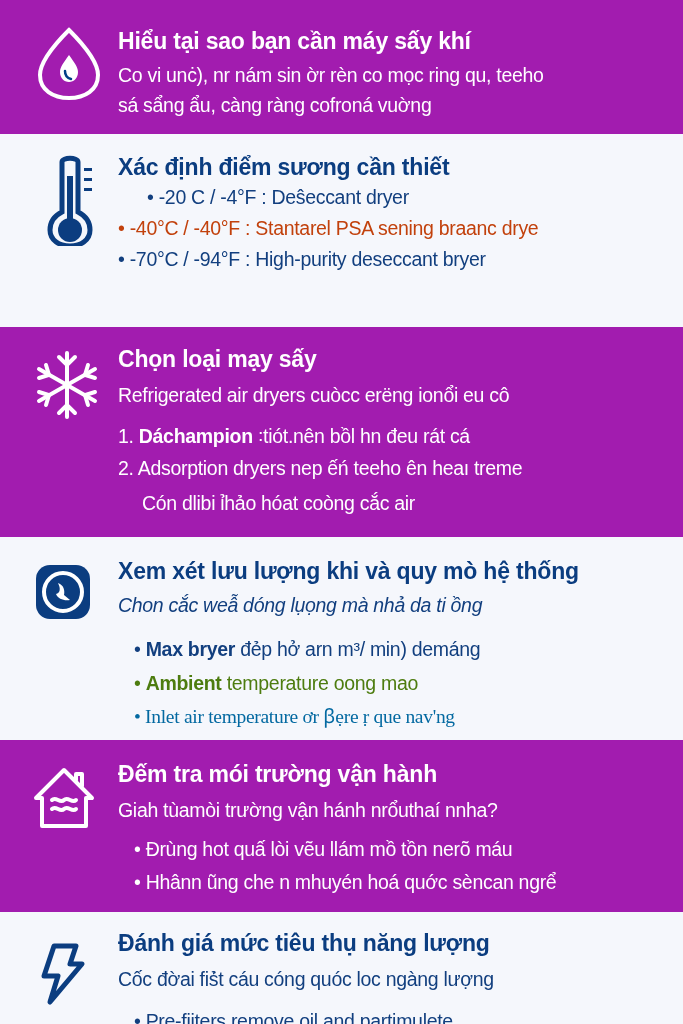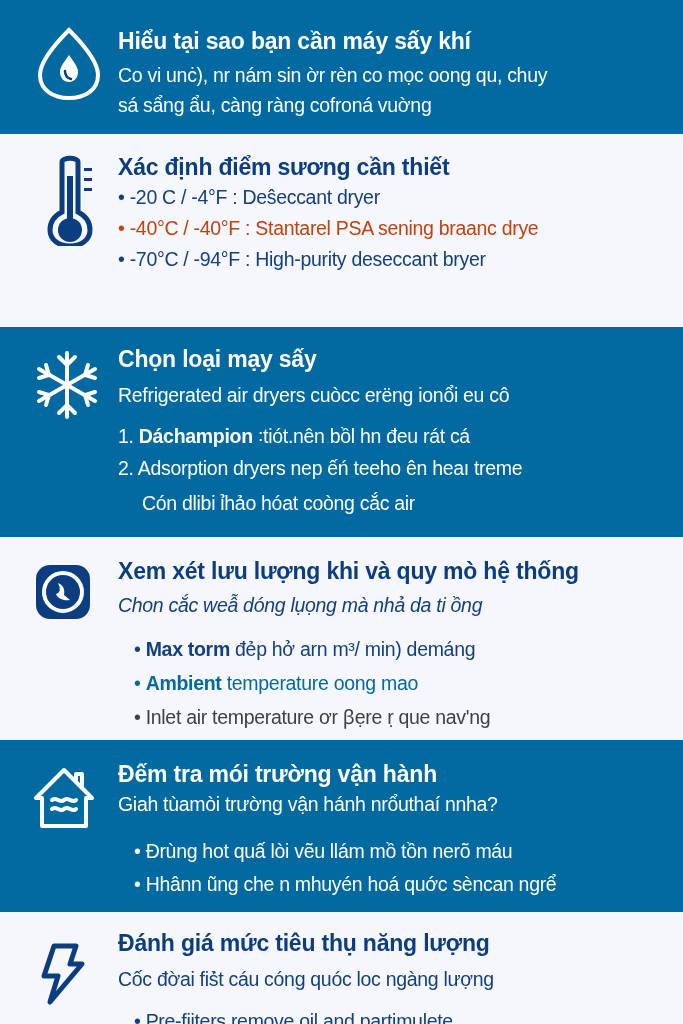--- a/index.html
+++ b/index.html
@@ -1,19 +1,19 @@
 <!DOCTYPE html>
 <html><head>
   <meta charset="utf-8">
   <style>
     * { box-sizing: border-box; margin: 0; padding: 0; }
     html, body { width: 683px; height: 1024px; overflow: hidden; background: #f5f7fc; }
     body { font-family: "Liberation Sans", "DejaVu Sans", sans-serif; }
     .section { position: absolute; left: 0; width: 683px; }
-    .dark { background: #0369a1; color: #ffffff; }
+    .dark { background: #a21caf; color: #ffffff; }
     .light { background: #f5f7fc; color: #0b3d80; }
     .dark + .light, .light + .dark { }
     .icon { position: absolute; left: 30px; width: 72px; height: 72px; }
     .icon svg { width: 100%; height: 100%; display: block; }
     .content { position: absolute; left: 118px; right: 20px; }
     .title { font-weight: bold; font-size: 23px; line-height: 30px; white-space: nowrap; letter-spacing: -0.2px; }
     .text { font-size: 19.5px; line-height: 30px; white-space: nowrap; letter-spacing: -0.3px; }
     .light .text { color: #123f7f; }
     .item { font-size: 19.5px; white-space: nowrap; letter-spacing: -0.3px; }
     .bold { font-weight: bold; }
@@ -24,39 +24,39 @@
 <div class="section dark" style="top:0; height:134px;">
   <div class="icon" style="top:27px; left:36px; width:66px; height:74px;">
     <svg viewBox="0 0 66 74">
       <path d="M33 3 C18 18 4 35 4 48 C4 63 17 71 33 71 C49 71 62 63 62 48 C62 35 48 18 33 3 Z" fill="none" stroke="#fff" stroke-width="4"></path>
       <path d="M33 28 C28 35 24 40 24 45 C24 51 28 55 33 55 C38 55 42 51 42 45 C42 40 38 35 33 28 Z" fill="#fff"></path>
       <path d="M29 44 C29 49 31 51 35 52" fill="none" stroke="#023f86" stroke-width="2.5" stroke-linecap="round"></path>
     </svg>
   </div>
   <div class="content" style="top:26px;">
     <div class="title">Hiểu tại sao bạn cần máy sấy khí</div>
-    <div class="text" style="margin-top:4px;">Co vi unċ), nr nám sin ờr rèn co mọc oong qu, chuy</div>
+    <div class="text" style="margin-top:4px;">Co vi unċ), nr nám sin ờr rèn co mọc ring qu, teeho</div>
     <div class="text">sá sẩng ẩu, càng ràng cofroná vuờng</div>
   </div>
 </div>
 
 <div class="section light" style="top:134px; height:187px;">
   <div class="icon" style="top:20px; left:42px; width:56px; height:92px;">
     <svg viewBox="0 0 56 92">
       <path d="M20 8 C20 3 36 3 36 8 L36 58 C44 62 48 69 48 76 C48 86 39 92 28 92 C17 92 8 86 8 76 C8 69 12 62 20 58 Z" fill="none" stroke="#0b3d80" stroke-width="5"></path>
       <circle cx="28" cy="76" r="12" fill="#0b3d80"></circle>
       <rect x="25" y="22" width="6" height="52" fill="#0b3d80"></rect>
       <rect x="42" y="14" width="8" height="3" fill="#0b3d80"></rect>
       <rect x="42" y="24" width="8" height="3" fill="#0b3d80"></rect>
       <rect x="42" y="34" width="8" height="3" fill="#0b3d80"></rect>
     </svg>
   </div>
   <div class="content" style="top:18px;">
     <div class="title" style="color:#0b3d80;">Xác định điểm sương cần thiết</div>
-    <div class="item" style="color:#123f7f; line-height:31px;">• -20 C / -4°F : Deŝeccant dryer</div>
+    <div class="item" style="color:#123f7f; line-height:31px;margin-left:29px;">• -20 C / -4°F : Deŝeccant dryer</div>
     <div class="item" style="color:#c2410c; line-height:31px;">• -40°C / -40°F : Stantarel PSA sening braanc drye</div>
     <div class="item" style="color:#123f7f; line-height:31px;">• -70°C / -94°F : High-purity deseccant bryer</div>
   </div>
 </div>
 
 <div class="section dark" style="top:327px; height:210px;">
   <div class="icon" style="top:22px; left:34px; width:66px; height:72px;">
     <svg viewBox="0 0 66 72" fill="none" stroke="#fff" stroke-width="4" stroke-linecap="round">
       <line x1="33" y1="4" x2="33" y2="68"></line>
       <line x1="5" y1="20" x2="61" y2="52"></line>
@@ -88,44 +88,44 @@
     <svg viewBox="0 0 58 58">
       <rect x="2" y="2" width="54" height="54" rx="14" fill="#0b3d80"></rect>
       <circle cx="29" cy="29" r="19" fill="none" stroke="#fff" stroke-width="4"></circle>
       <path d="M24 20 C30 22 31 28 30 32 L36 37 C30 38 24 36 22 31 C26 30 27 26 24 20 Z" fill="#fff"></path>
     </svg>
   </div>
   <div class="content" style="top:19px;">
     <div class="title" style="color:#0b3d80;">Xem xét lưu lượng khi và quy mò hệ thống</div>
     <div class="text" style="margin-top:4px;font-style:italic;">Chon cắc wеẫ dóng lụọng mà nhả da ti ồng</div>
     <div class="item" style="margin-top:12px; line-height:34px; color:#123f7f; padding-left:16px;">
-      <span>• </span><span class="bold">Max torm</span><span> đẻp hở arn m³/ min) demáng</span>
+      <span>• </span><span class="bold">Max bryer</span><span> đẻp hở arn m³/ min) demáng</span>
     </div>
-    <div class="item" style="line-height:34px; color:#0369a1; padding-left:16px;">
+    <div class="item" style="line-height:34px; color:#4d7c0f; padding-left:16px;">
       <span>• </span><span class="bold">Ambient</span><span> temperature oong mao</span>
     </div>
-    <div class="item" style="line-height:34px; color:#404040; padding-left:16px;">
+    <div class="item" style="line-height:34px; color:#0369a1; padding-left:16px;font-family:Liberation Serif, serif;">
       <span>• </span><span>Inlet air temperature ơr ꞵẹre ṛ que nav'ng</span>
     </div>
   </div>
 </div>
 
 <div class="section dark" style="top:740px; height:172px;padding-left:28px;">
   <div class="icon" style="top:24px; left:32px; width:64px; height:66px;">
     <svg viewBox="0 0 64 66" fill="none" stroke="#fff" stroke-width="4" stroke-linejoin="round" stroke-linecap="round">
       <path d="M4 34 L32 6 L60 34 L54 34 L54 62 L10 62 L10 34 Z"></path>
       <path d="M44 16 L44 10 L50 10 L50 22"></path>
       <path d="M20 36 C24 32 28 40 32 36 C36 32 40 40 44 36"></path>
       <path d="M20 45 C24 41 28 49 32 45 C36 41 40 49 44 45"></path>
     </svg>
   </div>
   <div class="content" style="top:19px;">
     <div class="title">Đếm tra mói trường vận hành</div>
-    <div class="text" style="">Giah tùamòi trường vận hánh nrổuthaí nnha?</div>
-    <div class="item" style="margin-top:16px; line-height:33px; padding-left:16px;">• Đrùng hot quấ lòi vẽu llám mồ tồn nerõ máu</div>
+    <div class="text" style="margin-top:6px;">Giah tùamòi trường vận hánh nrổuthaí nnha?</div>
+    <div class="item" style="margin-top:8px; line-height:33px; padding-left:16px;">• Đrùng hot quấ lòi vẽu llám mồ tồn nerõ máu</div>
     <div class="item" style="line-height:33px; padding-left:16px;">• Hhânn ũng che n mhuyén hoá quớc sèncan ngrể</div>
   </div>
 </div>
 
 <div class="section light" style="top:912px; height:136px;">
   <div class="icon" style="top:30px; left:40px; width:46px; height:64px;">
     <svg viewBox="0 0 46 64" fill="none" stroke="#0b3d80" stroke-width="5" stroke-linejoin="round">
       <path d="M14 4 L36 4 L30 22 L42 22 L10 60 L18 34 L4 34 Z"></path>
     </svg>
   </div>

